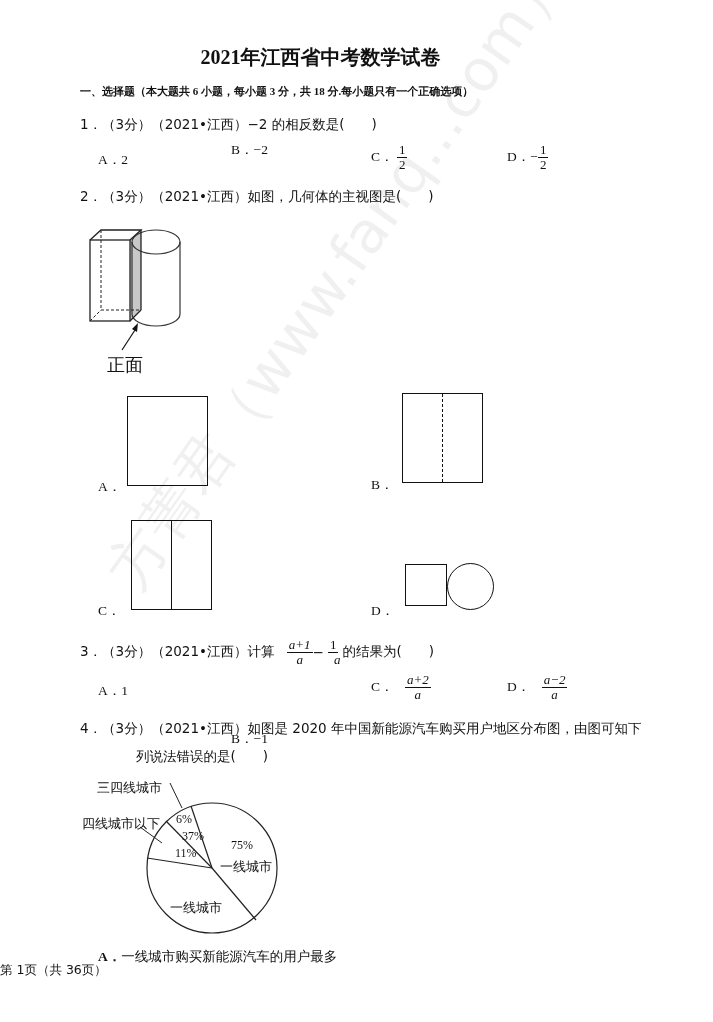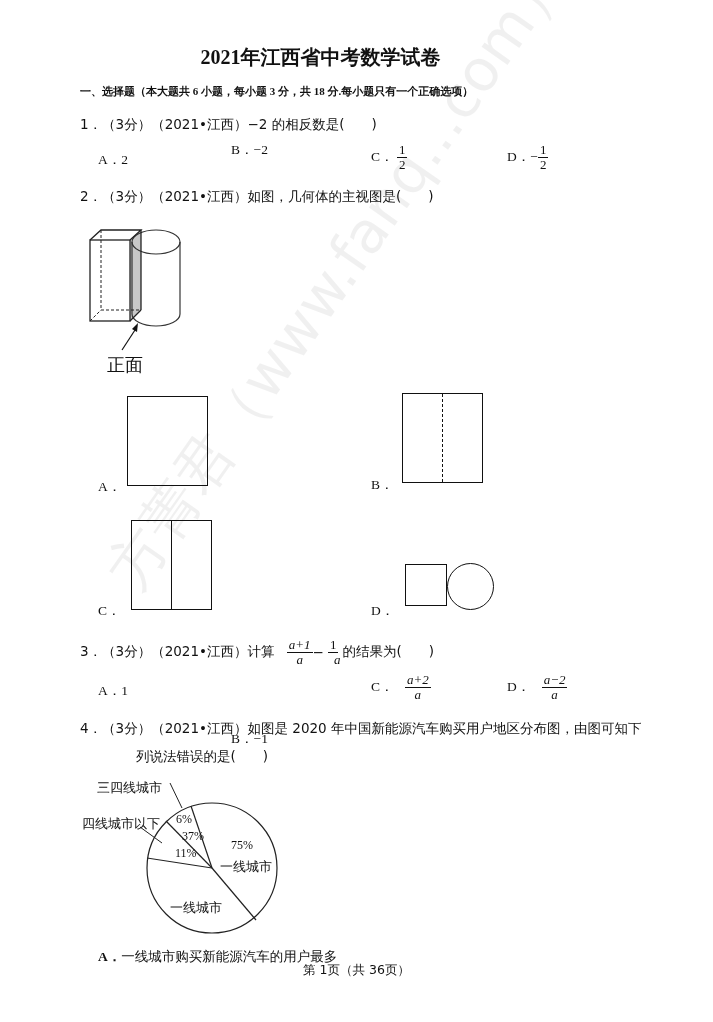--- a/index.html
+++ b/index.html
@@ -15,21 +15,21 @@
   .frac { display: inline-flex; flex-direction: column; align-items: center; vertical-align: middle; line-height: 1.05; font-family: "Liberation Serif", serif; font-size: 13px; }
   .frac .num { border-bottom: 1px solid #111; padding: 0 2px; }
   .frac .den { padding: 0 2px; }
   .it { font-style: italic; margin-left: 8px; }
   .shape { border: 1.5px solid #111; box-sizing: border-box; }
   .watermark {
     position: absolute; left: 90px; top: 560px; transform: rotate(-55deg); transform-origin: left top;
     font-size: 58px; color: rgba(0,0,0,0.06); white-space: nowrap; font-family: "DejaVu Sans", sans-serif; pointer-events: none;
   }
   .pie-label { font-size: 13px; font-family: "DejaVu Sans", sans-serif; }
-  .footer { left: 0; width: 713px; top: 962px; text-align: center; font-size: 12.5px; font-family: "DejaVu Sans", sans-serif; }
+  .footer { left: 0; width: 713px; top: 962px; font-size: 12.5px; font-family: "DejaVu Sans", sans-serif; }
 </style>
 </head>
 <body>
 
 <div class="watermark">方菁君（www.fanq...com）</div>
 
 <div class="abs title">2021年江西省中考数学试卷</div>
 <div class="abs section">一、选择题（本大题共 6 小题，每小题 3 分，共 18 分.每小题只有一个正确选项）</div>
 
 <div class="abs q" style="left:80px; top:116px;">

